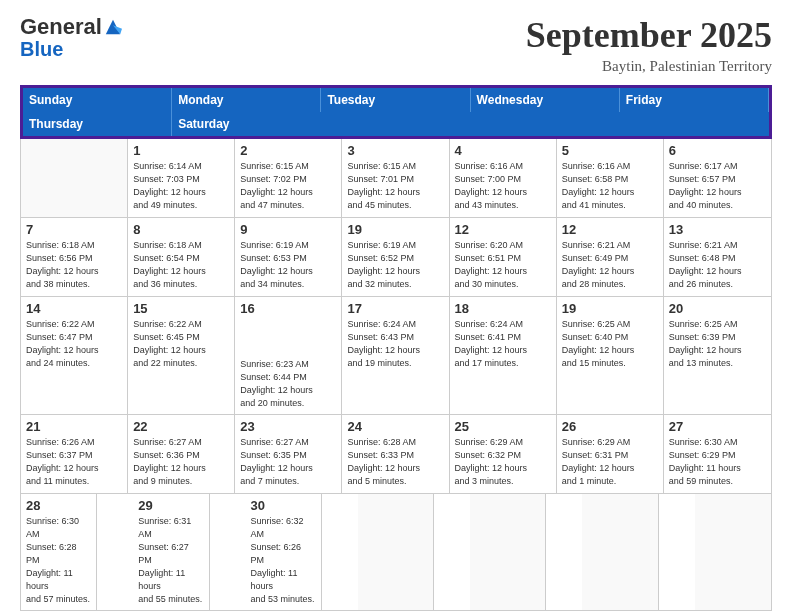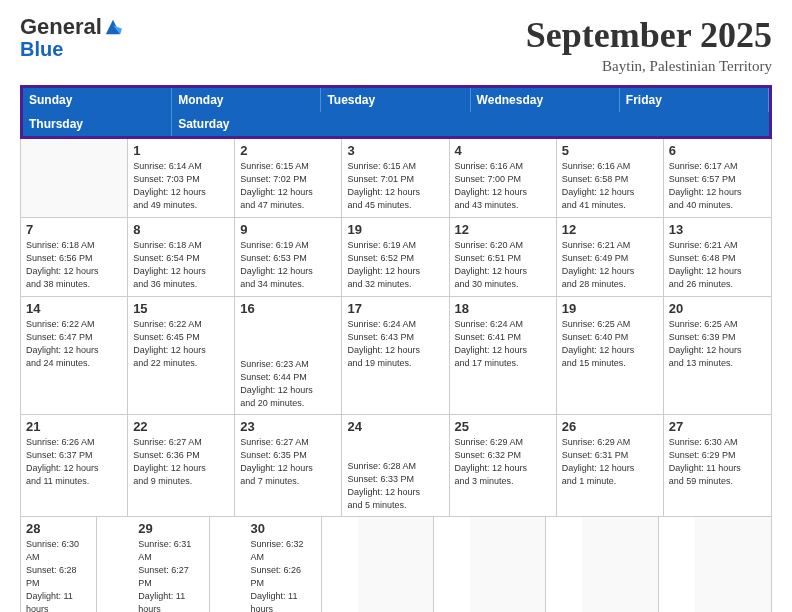--- a/index.html
+++ b/index.html
@@ -317,21 +317,21 @@
           </div>
           <div class="cal-cell">
             <div class="day-num">23</div>
             <div class="cell-info" style="white-space: pre-line;">Sunrise: 6:27 AM
 Sunset: 6:35 PM
 Daylight: 12 hours
 and 7 minutes.</div>
           </div>
           <div class="cal-cell">
             <div class="day-num">24</div>
-            <div class="cell-info" style="white-space: pre-line; margin-top: 24px;">Sunrise: 6:28 AM
+            <div class="cell-info" style="white-space: pre-line;">Sunrise: 6:28 AM
 Sunset: 6:33 PM
 Daylight: 12 hours
 and 5 minutes.</div>
           </div>
           <div class="cal-cell">
             <div class="day-num">25</div>
             <div class="cell-info" style="white-space: pre-line;">Sunrise: 6:29 AM
 Sunset: 6:32 PM
 Daylight: 12 hours
 and 3 minutes.</div>

